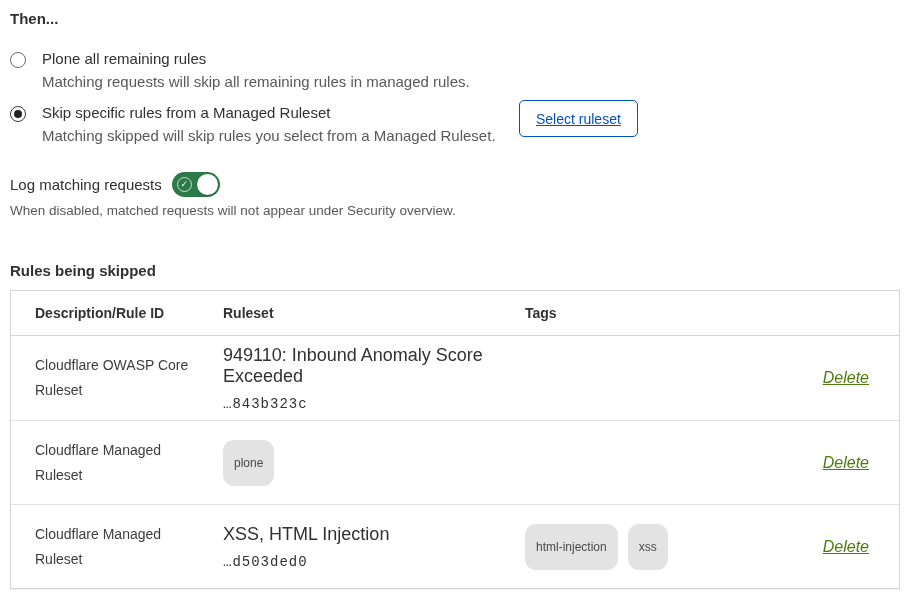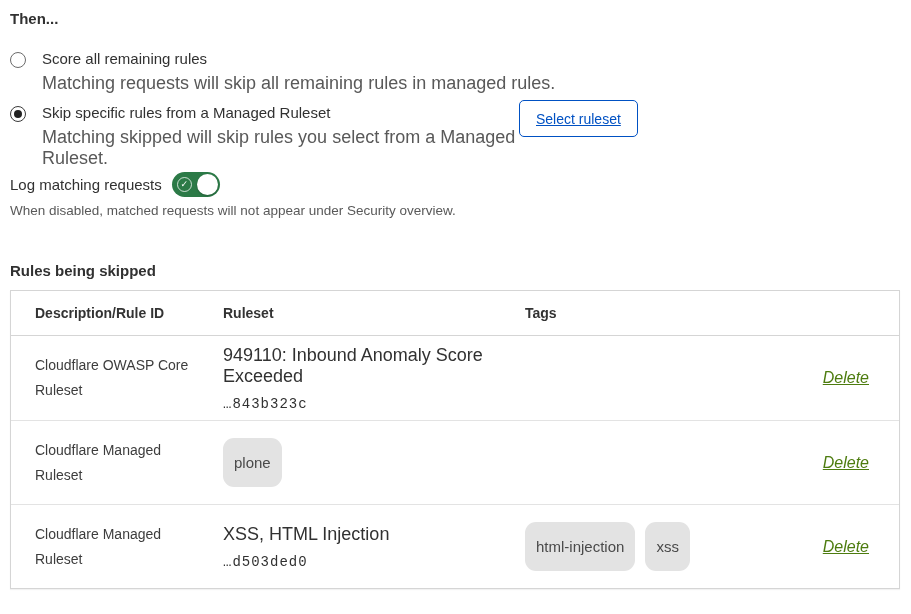--- a/index.html
+++ b/index.html
@@ -15,21 +15,21 @@
   .option { display: flex; gap: 16px; align-items: flex-start; }
   .radio {
     width: 16px; height: 16px; border-radius: 50%;
     border: 1.5px solid #6b6b6b; background: #fff;
     display: inline-flex; align-items: center; justify-content: center;
     margin-top: 2px; flex: 0 0 auto; cursor: pointer;
   }
   .radio.selected { border-color: #3a3a3a; }
   .radio-dot { width: 8px; height: 8px; border-radius: 50%; background: #222; }
   .option-label { font-size: 15px; color: #313131; cursor: pointer; }
-  .option-desc { font-size: 18px; color: #595959; margin-top: 6px; }
+  .option-desc { font-size: 15px; color: #595959; margin-top: 6px; }
 
   
   .btn-select {
     height: 37px; padding: 0 16px; background: #fff;
     border: 1px solid #0051c3; border-radius: 5px;
     color: #0051c3; font-size: 14px; font-family: "Liberation Sans", sans-serif;
     text-decoration: underline; cursor: pointer;
   }
 
   
@@ -61,35 +61,35 @@
   .thead { height: 45px; border-bottom: 1px solid #d5d5d5; }
   .th { font-size: 14px; font-weight: 700; color: #333333; }
   .body-row { height: 84px; }
   .body-row + .body-row { border-top: 1px solid #e3e3e3; }
   .cell-ruleset { font-size: 14px; color: #3d3d3d; line-height: 25px; padding-right: 26px; }
   .cell-desc { display: flex; flex-direction: column; gap: 9px; }
   .desc-line { font-size: 18px; color: #313131; }
   .id-line { font-family: "Liberation Mono", monospace; font-size: 14px; color: #313131; letter-spacing: 1px; }
   .cell-tags { display: flex; gap: 10px; align-items: center; }
   .tag-pill {
-    background: #e3e3e3; color: #4a4a4a; font-size: 15px;
+    background: #e3e3e3; color: #4a4a4a; font-size: 12px;
     border-radius: 11px; padding: 16px 11px; white-space: nowrap;
   }
   .cell-action { text-align: right; }
   .delete-link { color: #4d7c0f; font-size: 16px; text-decoration: underline; cursor: pointer; font-style: italic; }
 </style>
 </head>
 <body>
 
 <div class="abs section-heading" style="left:10px; top:10px;">Then...</div>
 
 <div class="abs option" style="left:10px; top:50px; width:560px;">
   <span class="radio"></span>
   <div>
-    <div class="option-label">Score all remaining rules</div>
+    <div class="option-label">Plone all remaining rules</div>
     <div class="option-desc">Matching requests will skip all remaining rules in managed rules.</div>
   </div>
 </div>
 
 <div class="abs option" style="left:10px; top:104px; width:560px;">
   <span class="radio selected">
     <span class="radio-dot"></span>
   </span>
   <div>
     <div class="option-label">Skip specific rules from a Managed Ruleset</div>

